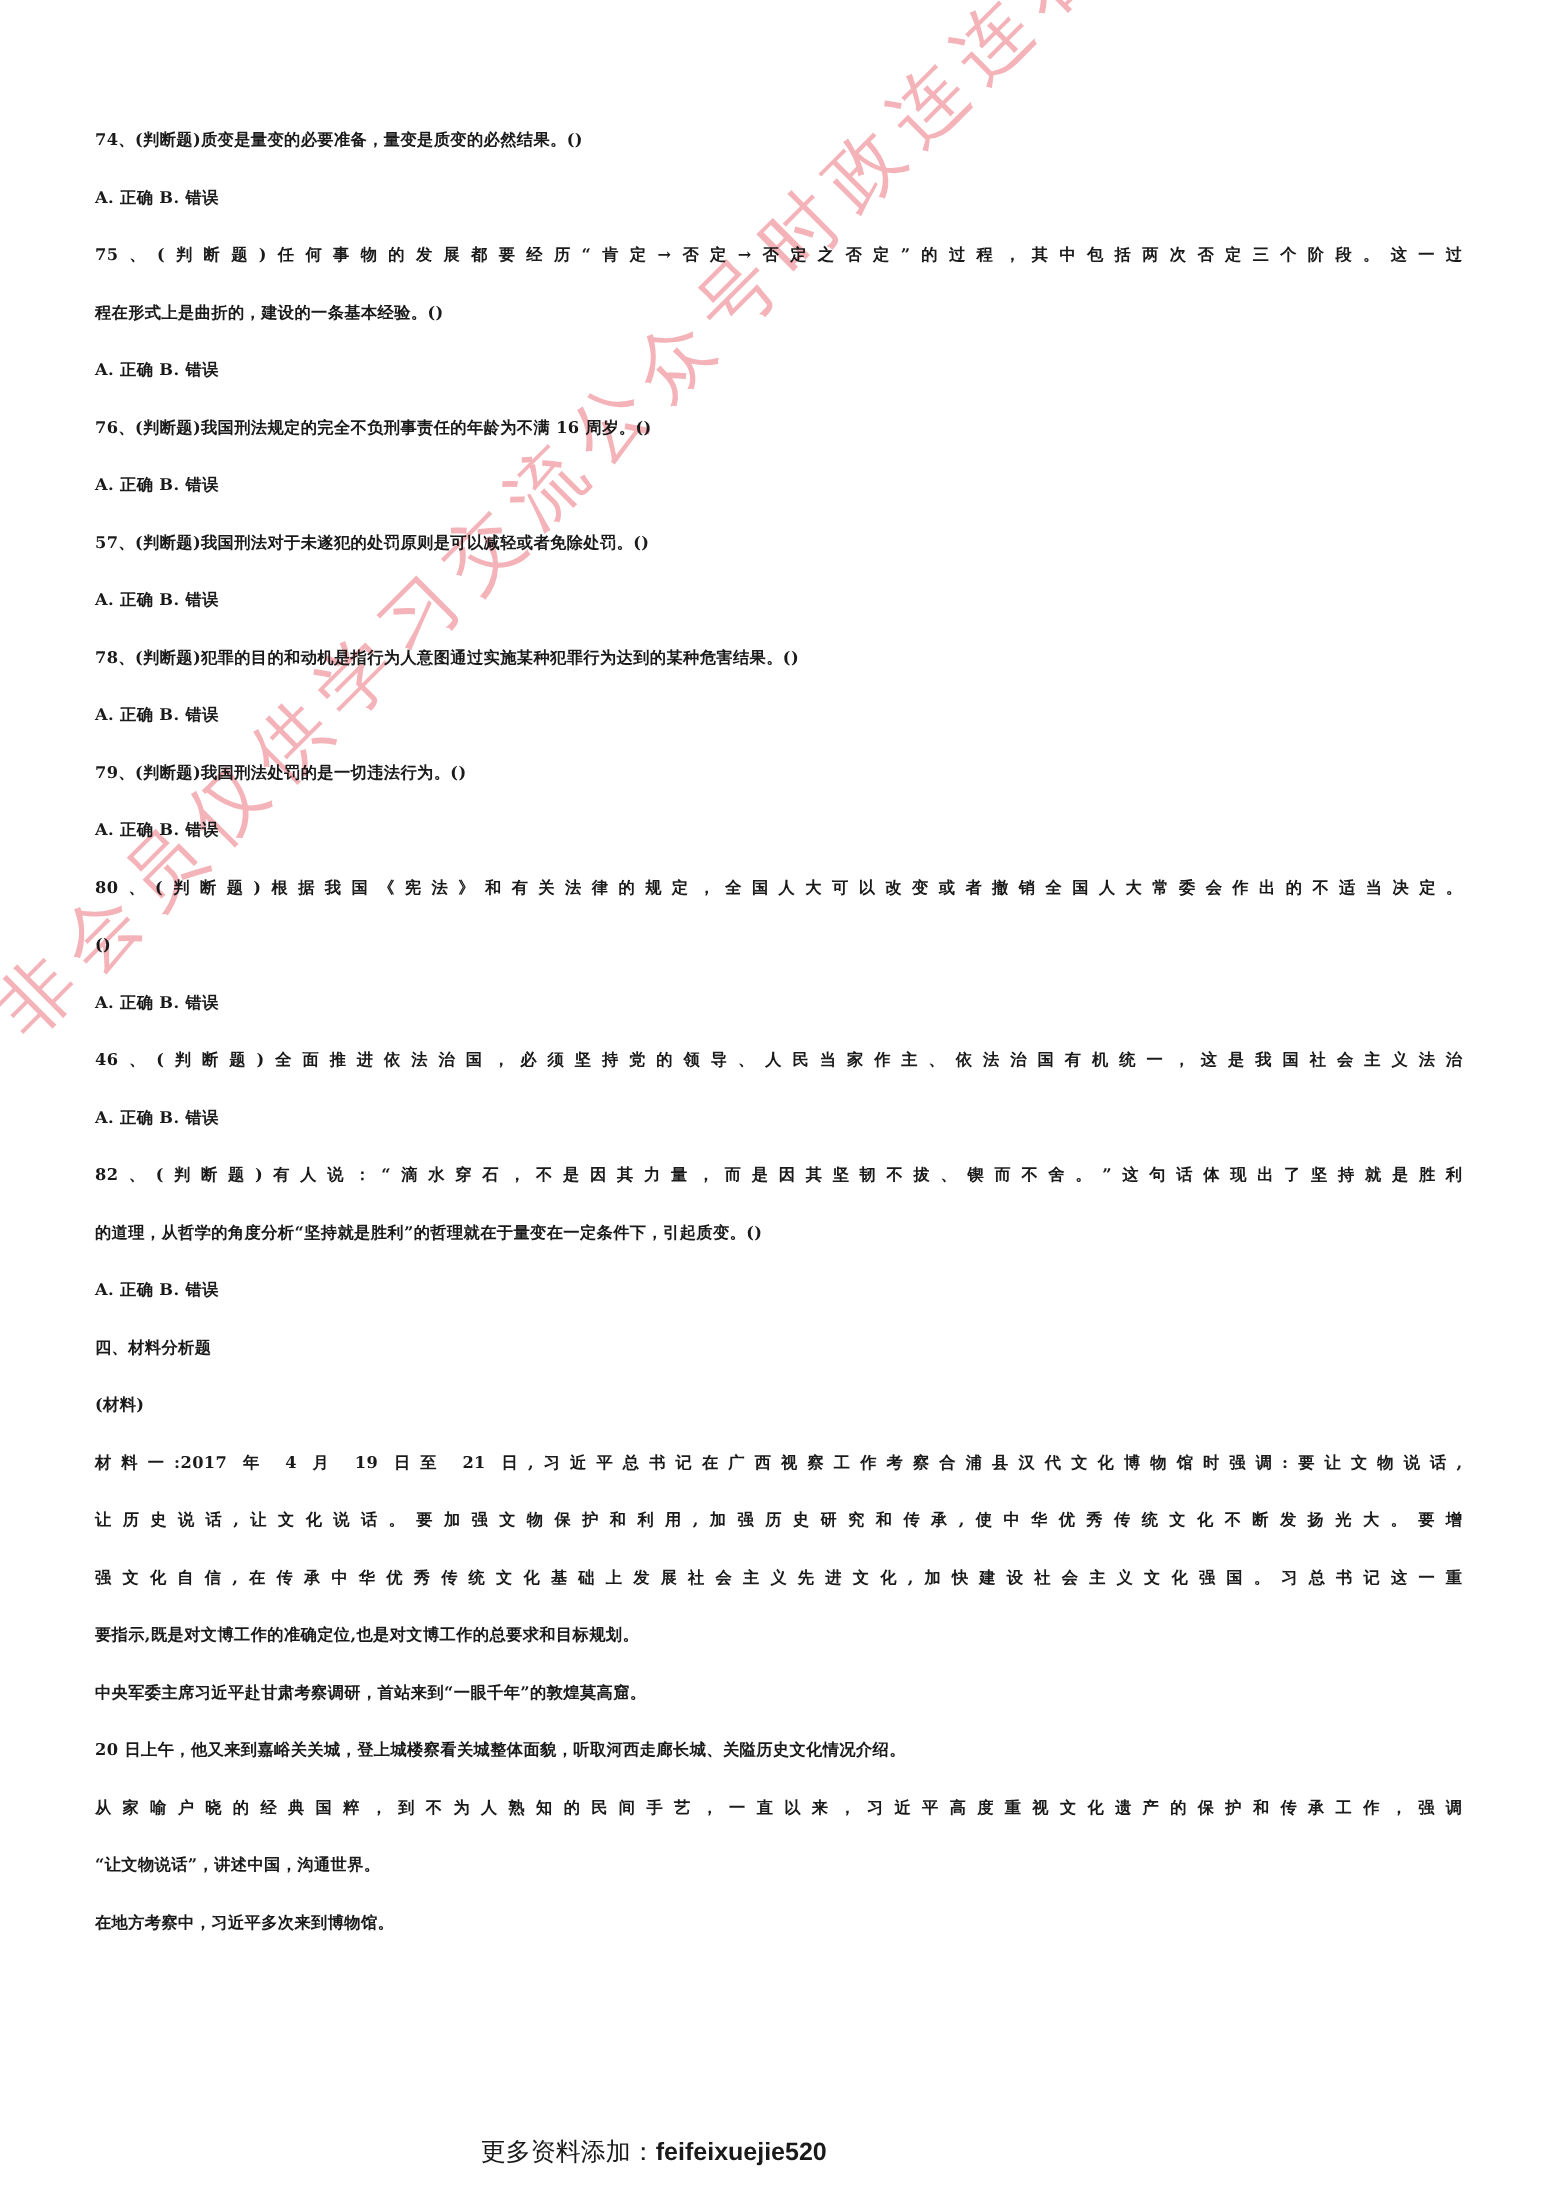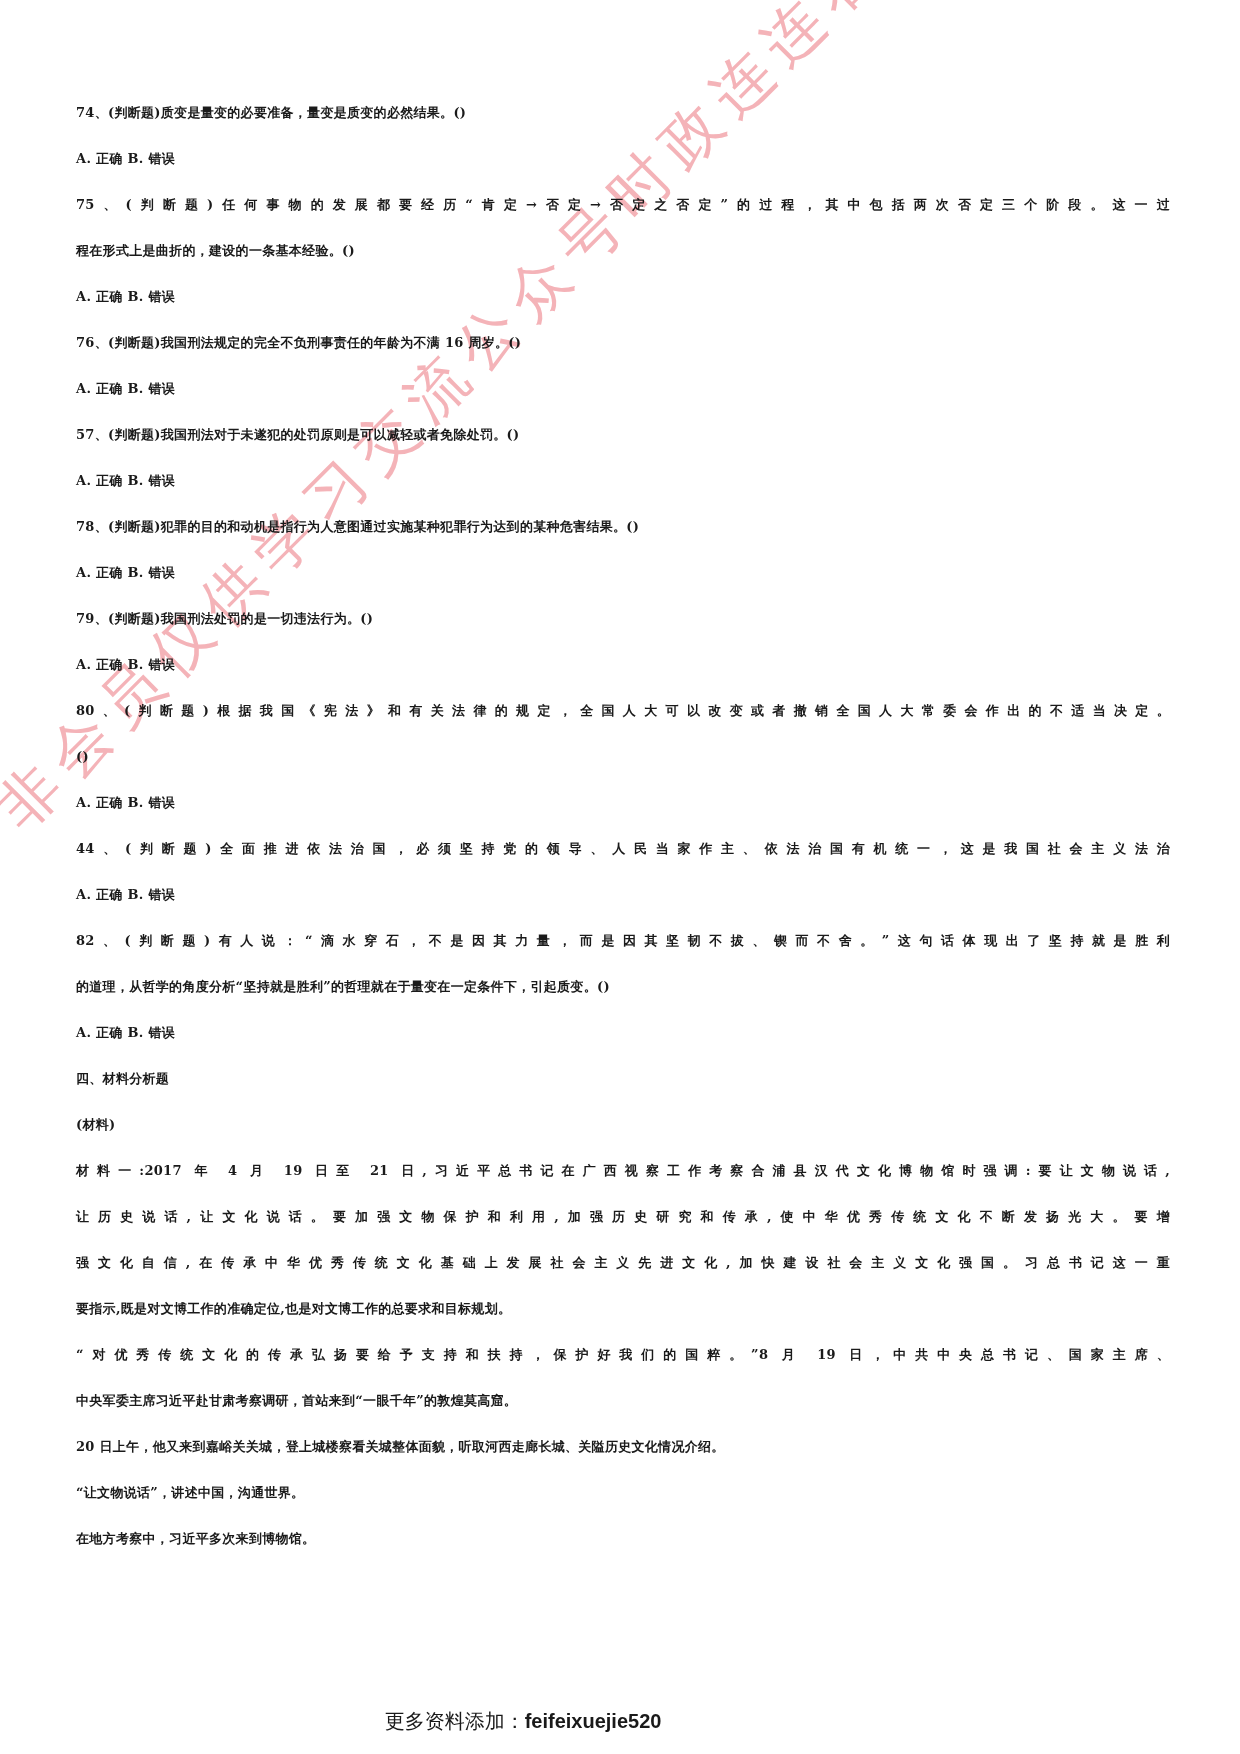--- a/index.html
+++ b/index.html
@@ -60,40 +60,40 @@
       <div class="line">A. 正确 B. 错误</div>
     </div>
 
     <div>
       <div class="line just">80、(判断题)根据我国《宪法》和有关法律的规定，全国人大可以改变或者撤销全国人大常委会作出的不适当决定。</div>
       <div class="line"> ()</div>
       <div class="line">A. 正确 B. 错误</div>
     </div>
 
     <div>
-      <div class="line just">44、(判断题)全面推进依法治国，必须坚持党的领导、人民当家作主、依法治国有机统一，这是我国社会主义法治</div>
+      <div class="line just">46、(判断题)全面推进依法治国，必须坚持党的领导、人民当家作主、依法治国有机统一，这是我国社会主义法治</div>
       <div class="line">A. 正确 B. 错误</div>
     </div>
 
     <div>
       <div class="line just">82、(判断题)有人说：“滴水穿石，不是因其力量，而是因其坚韧不拔、锲而不舍。”这句话体现出了坚持就是胜利</div>
       <div class="line">的道理，从哲学的角度分析“坚持就是胜利”的哲理就在于量变在一定条件下，引起质变。()</div>
       <div class="line">A. 正确 B. 错误</div>
     </div>
 
     <div>
       <div class="line">四、材料分析题</div>
       <div class="line">(材料)</div>
       <div class="line just">材料一:2017 年 4 月 19 日至 21 日,习近平总书记在广西视察工作考察合浦县汉代文化博物馆时强调:要让文物说话,</div>
       <div class="line just">让历史说话,让文化说话。要加强文物保护和利用,加强历史研究和传承,使中华优秀传统文化不断发扬光大。要增</div>
       <div class="line just">强文化自信,在传承中华优秀传统文化基础上发展社会主义先进文化,加快建设社会主义文化强国。习总书记这一重</div>
       <div class="line">要指示,既是对文博工作的准确定位,也是对文博工作的总要求和目标规划。</div>
-      <div class="line just">“对优秀传统文化的传承弘扬要给予支持和扶持，保护好我们的国粹。”8 月 19 日，中共中央总书记、国家主席、</div>
       <div class="line">中央军委主席习近平赴甘肃考察调研，首站来到“一眼千年”的敦煌莫高窟。</div>
       <div class="line">20 日上午，他又来到嘉峪关关城，登上城楼察看关城整体面貌，听取河西走廊长城、关隘历史文化情况介绍。</div>
+      <div class="line just">从家喻户晓的经典国粹，到不为人熟知的民间手艺，一直以来，习近平高度重视文化遗产的保护和传承工作，强调</div>
       <div class="line">“让文物说话”，讲述中国，沟通世界。</div>
       <div class="line">在地方考察中，习近平多次来到博物馆。</div>
     </div>
   </div>
 
   <div class="footer">
     <span class="label">更多资料添加：</span><span class="value">feifeixuejie520</span>
   </div>
 </div>
 

